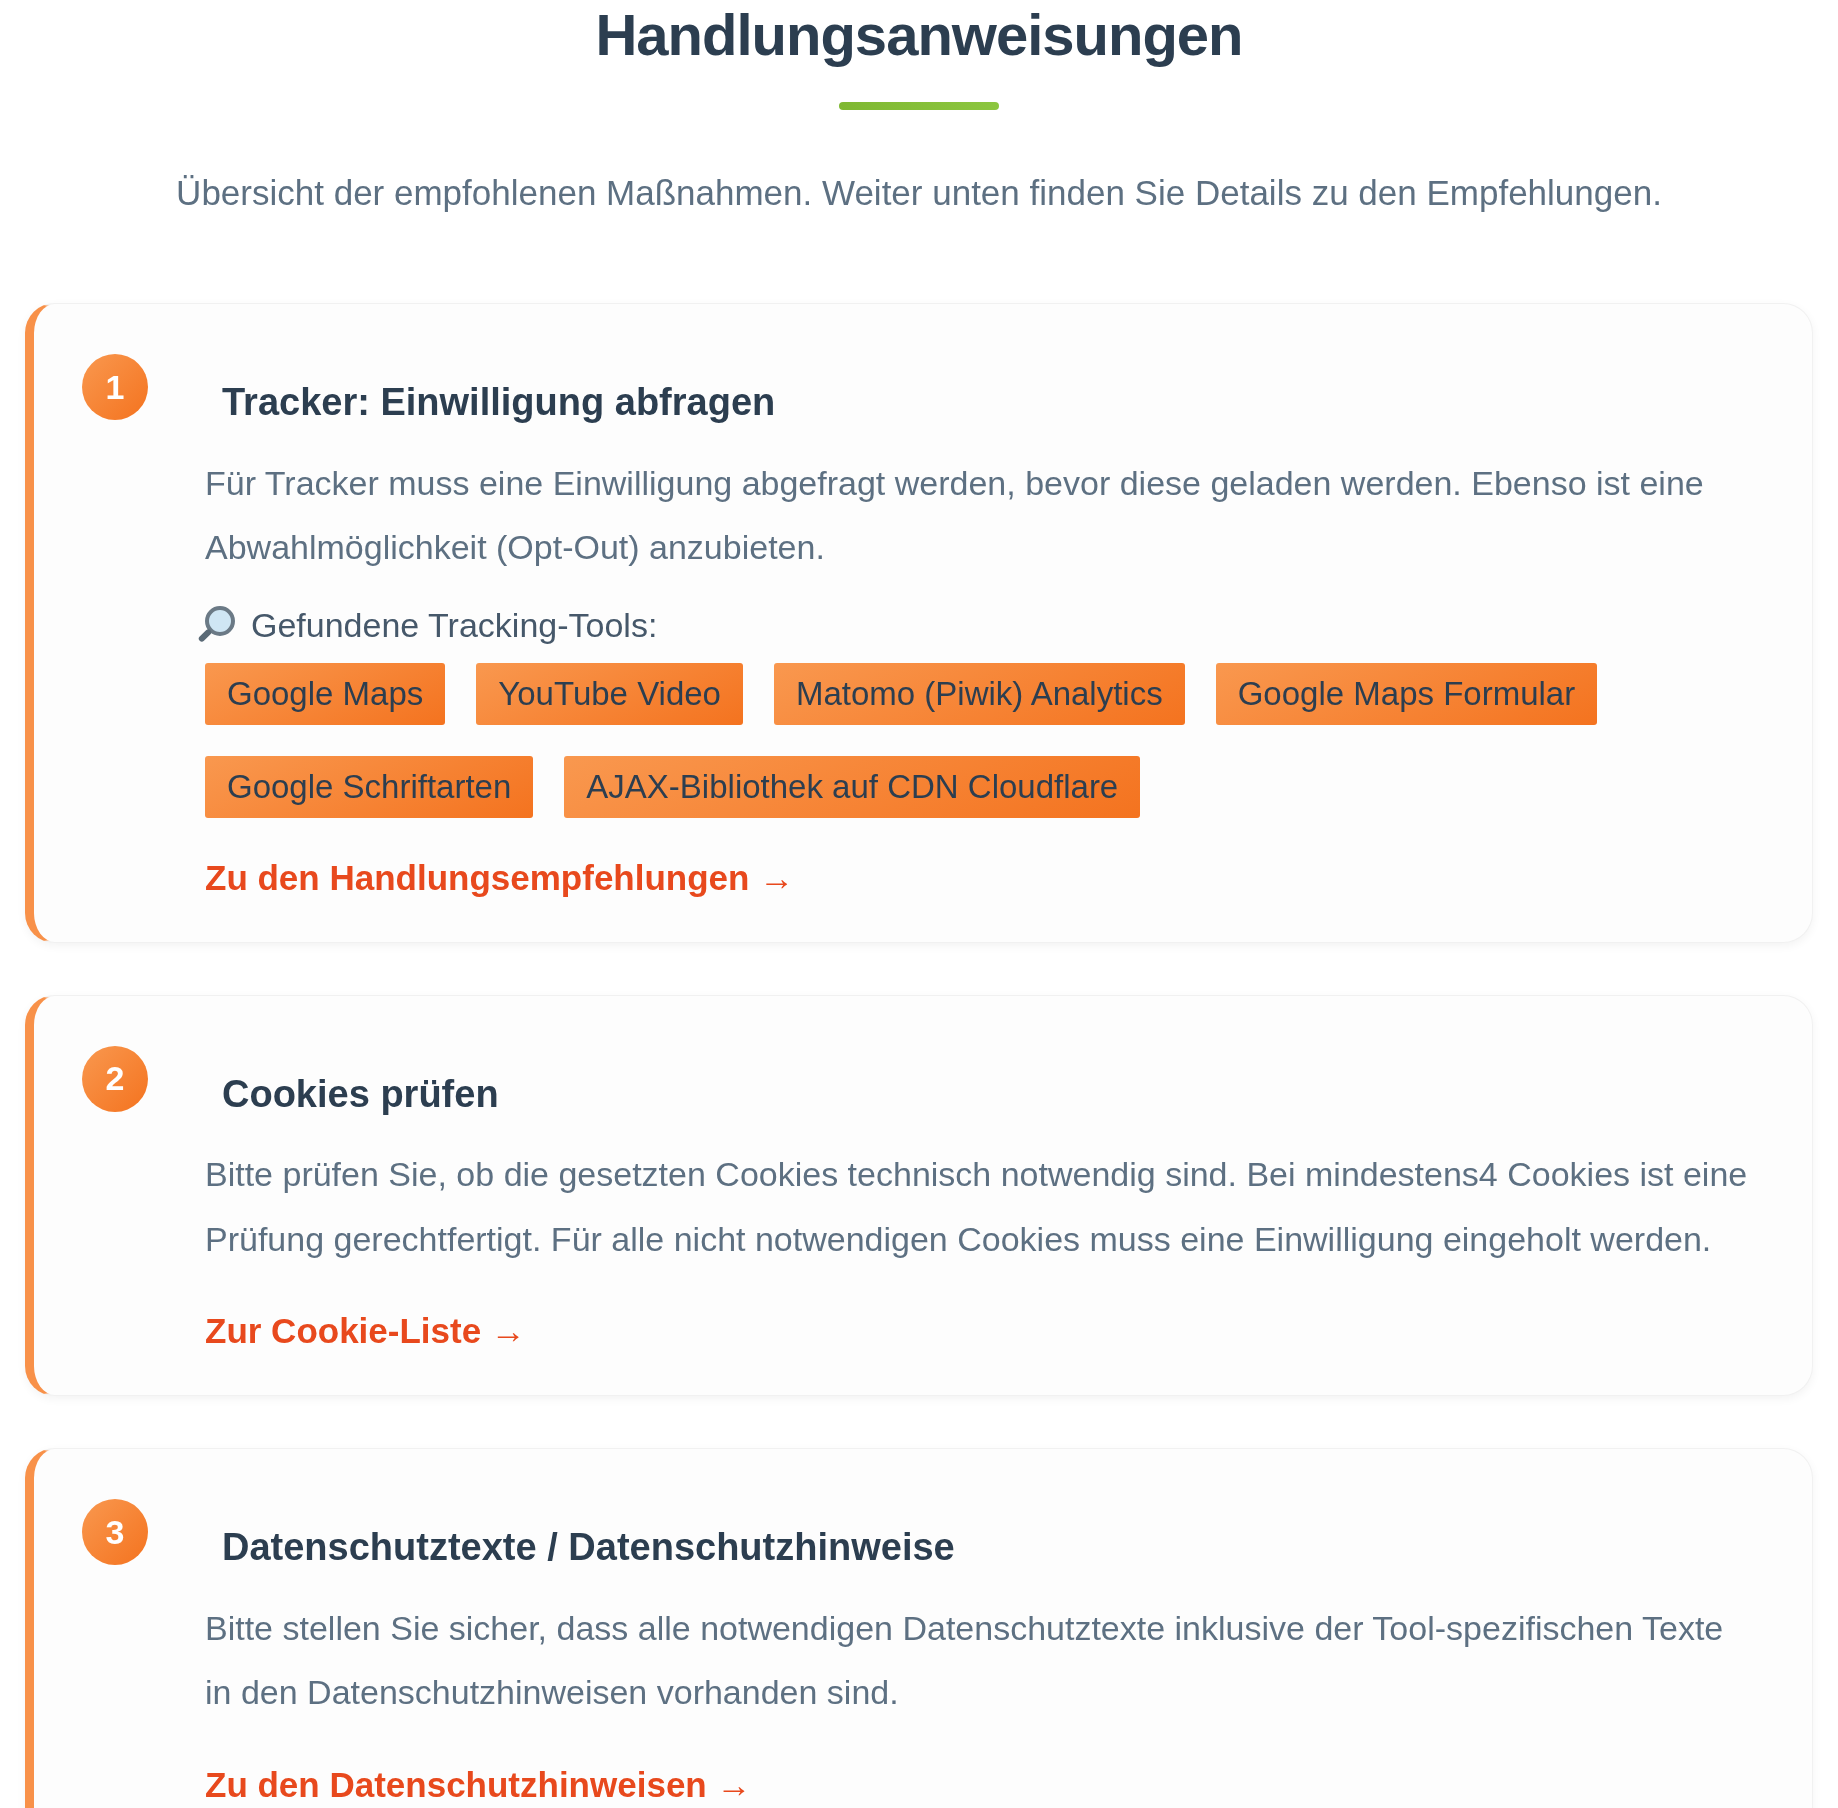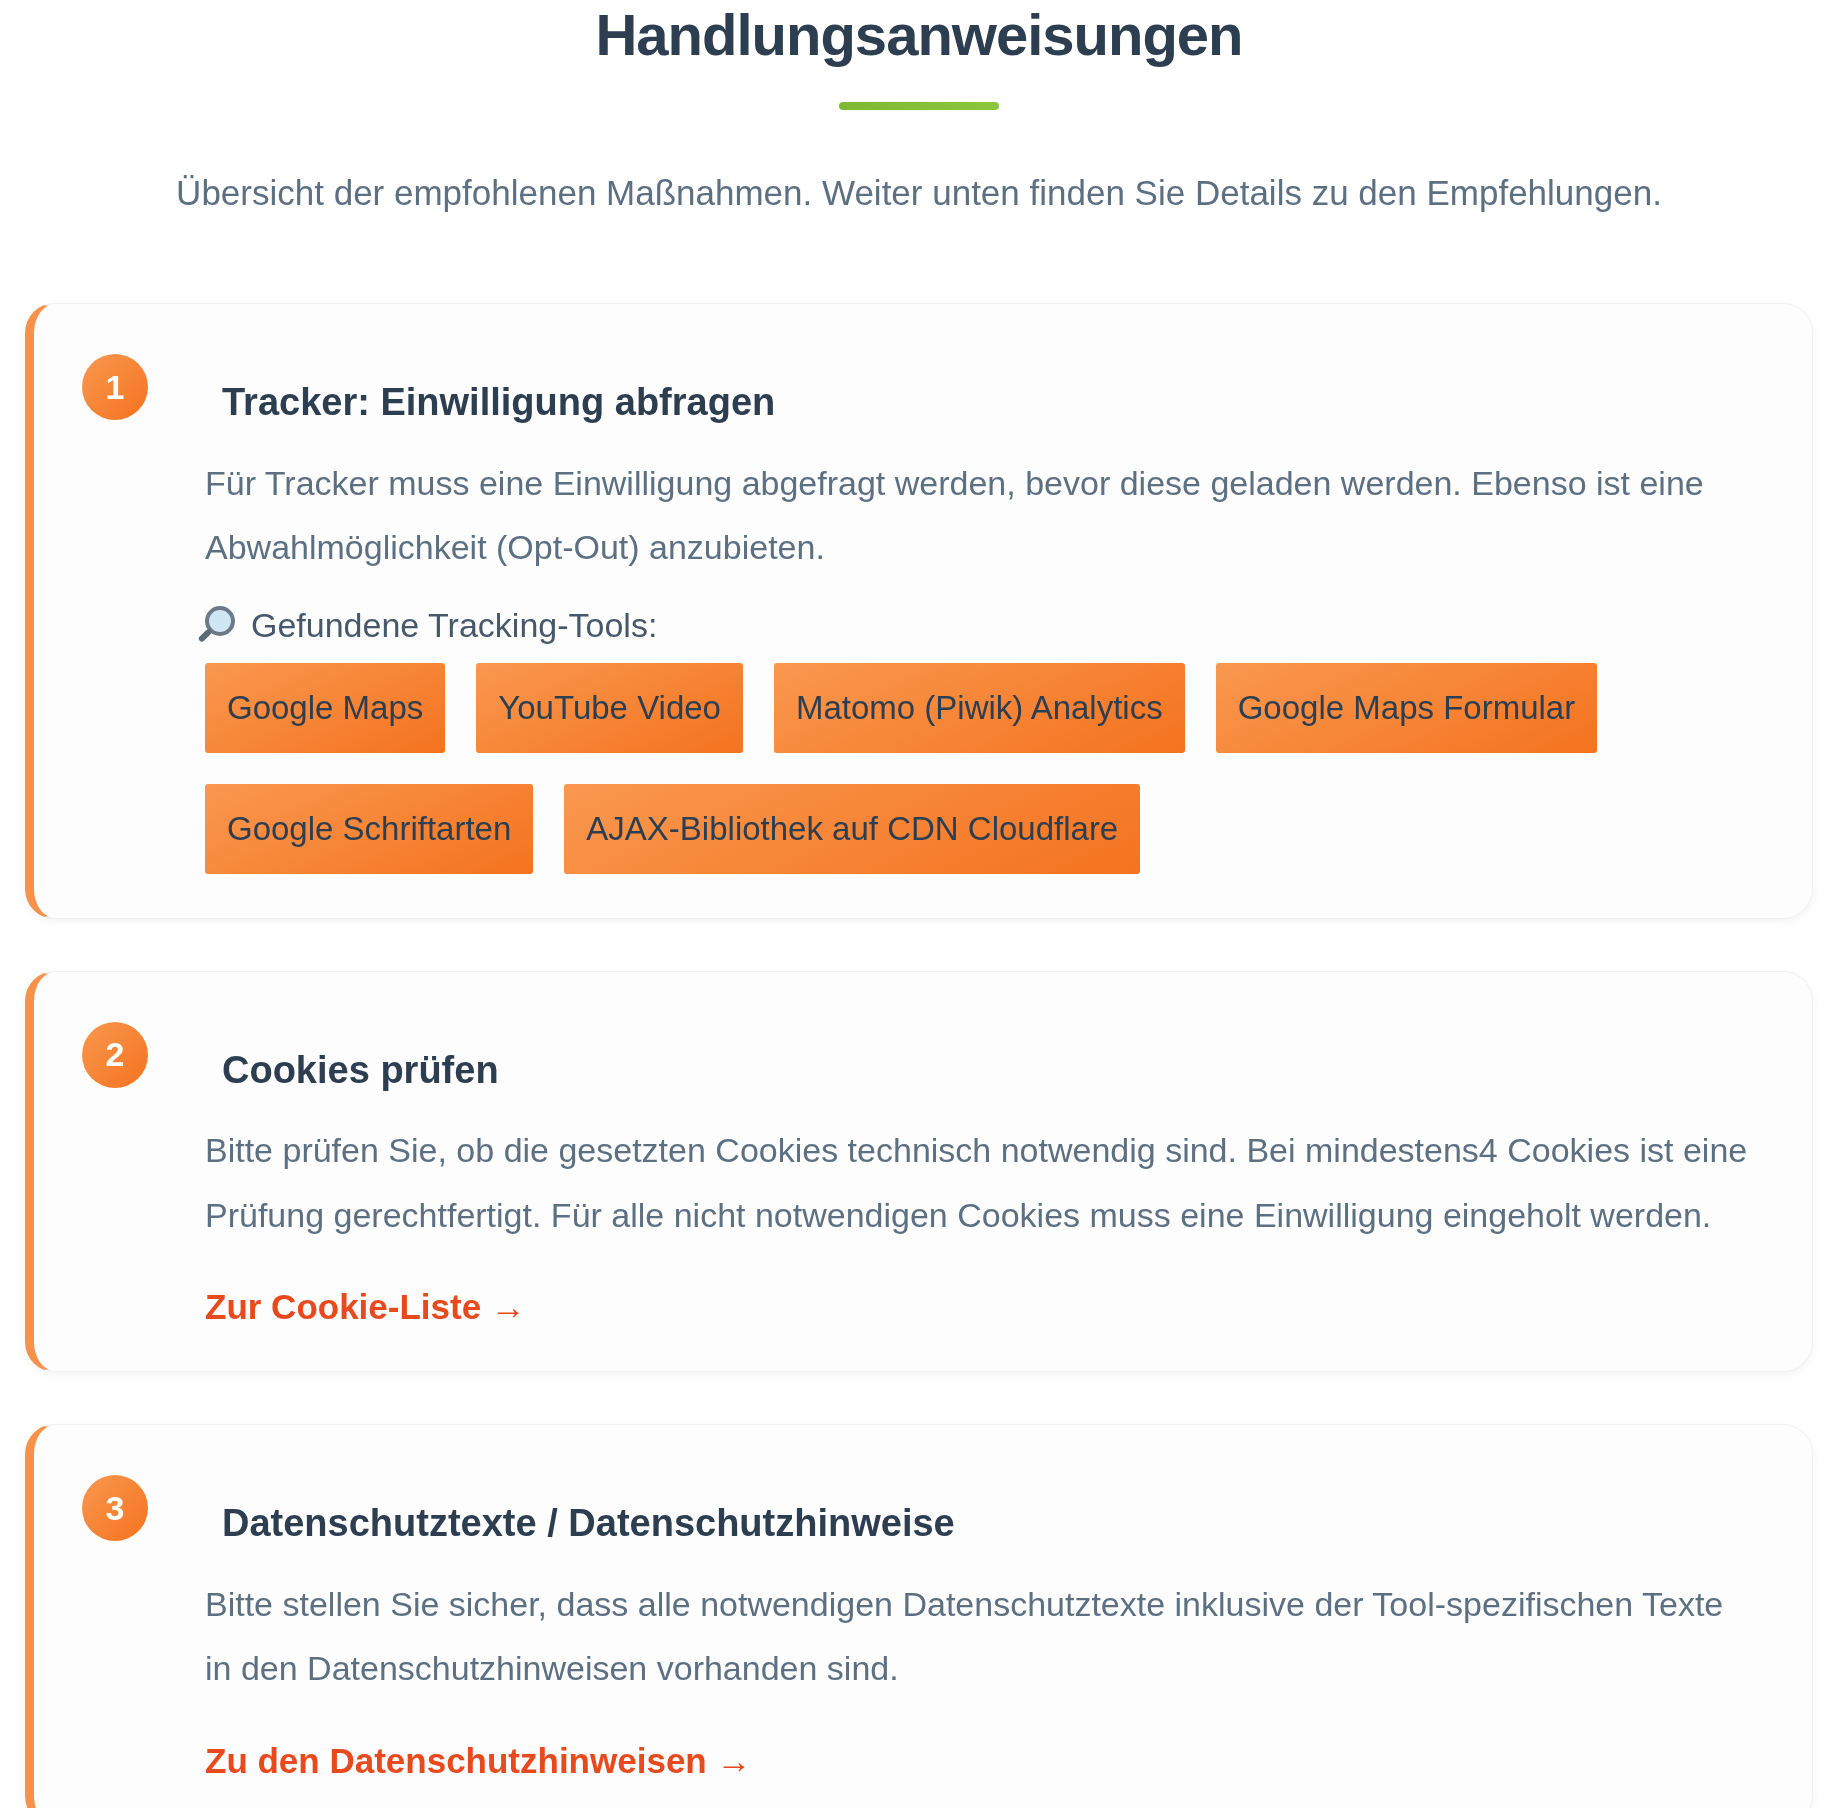--- a/index.html
+++ b/index.html
@@ -105,21 +105,21 @@
     border-radius:3px;
   }
   .tags{
     margin-top:18px;
     display:flex;flex-wrap:wrap;
     gap:31px 31px;
     max-width:1560px;
   }
   .tag{
     display:inline-block;
-    padding:26px 22px;
+    padding:12px 22px;
     border-radius:3px;
     background:linear-gradient(155deg,var(--badge-grad-start) 0%,var(--badge-grad-end) 100%);
     color:var(--heading-navy);
     font-size:33px;
     line-height:1.15;
   }
   .card-link{
     display:inline-block;
     margin-top:40px;
     font-size:35px;
@@ -148,20 +148,21 @@
       <span>Gefundene Tracking-Tools:</span>
     </div>
     <div class="tags">
       <span class="tag">Google Maps</span>
       <span class="tag">YouTube Video</span>
       <span class="tag">Matomo (Piwik) Analytics</span>
       <span class="tag">Google Maps Formular</span>
       <span class="tag">Google Schriftarten</span>
       <span class="tag">AJAX-Bibliothek auf CDN Cloudflare</span>
     </div>
+    <a href="#" class="card-link">Zu den Handlungsempfehlungen →</a>
   </section>
 
   <section class="card">
     <div class="step-badge">2</div>
     <h2 class="card-title">Cookies prüfen</h2>
     <p class="card-desc">Bitte prüfen Sie, ob die gesetzten Cookies technisch notwendig sind. Bei mindestens4 Cookies ist eine Prüfung gerechtfertigt. Für alle nicht notwendigen Cookies muss eine Einwilligung eingeholt werden.</p>
     <a href="#" class="card-link">Zur Cookie-Liste →</a>
   </section>
 
   <section class="card">

